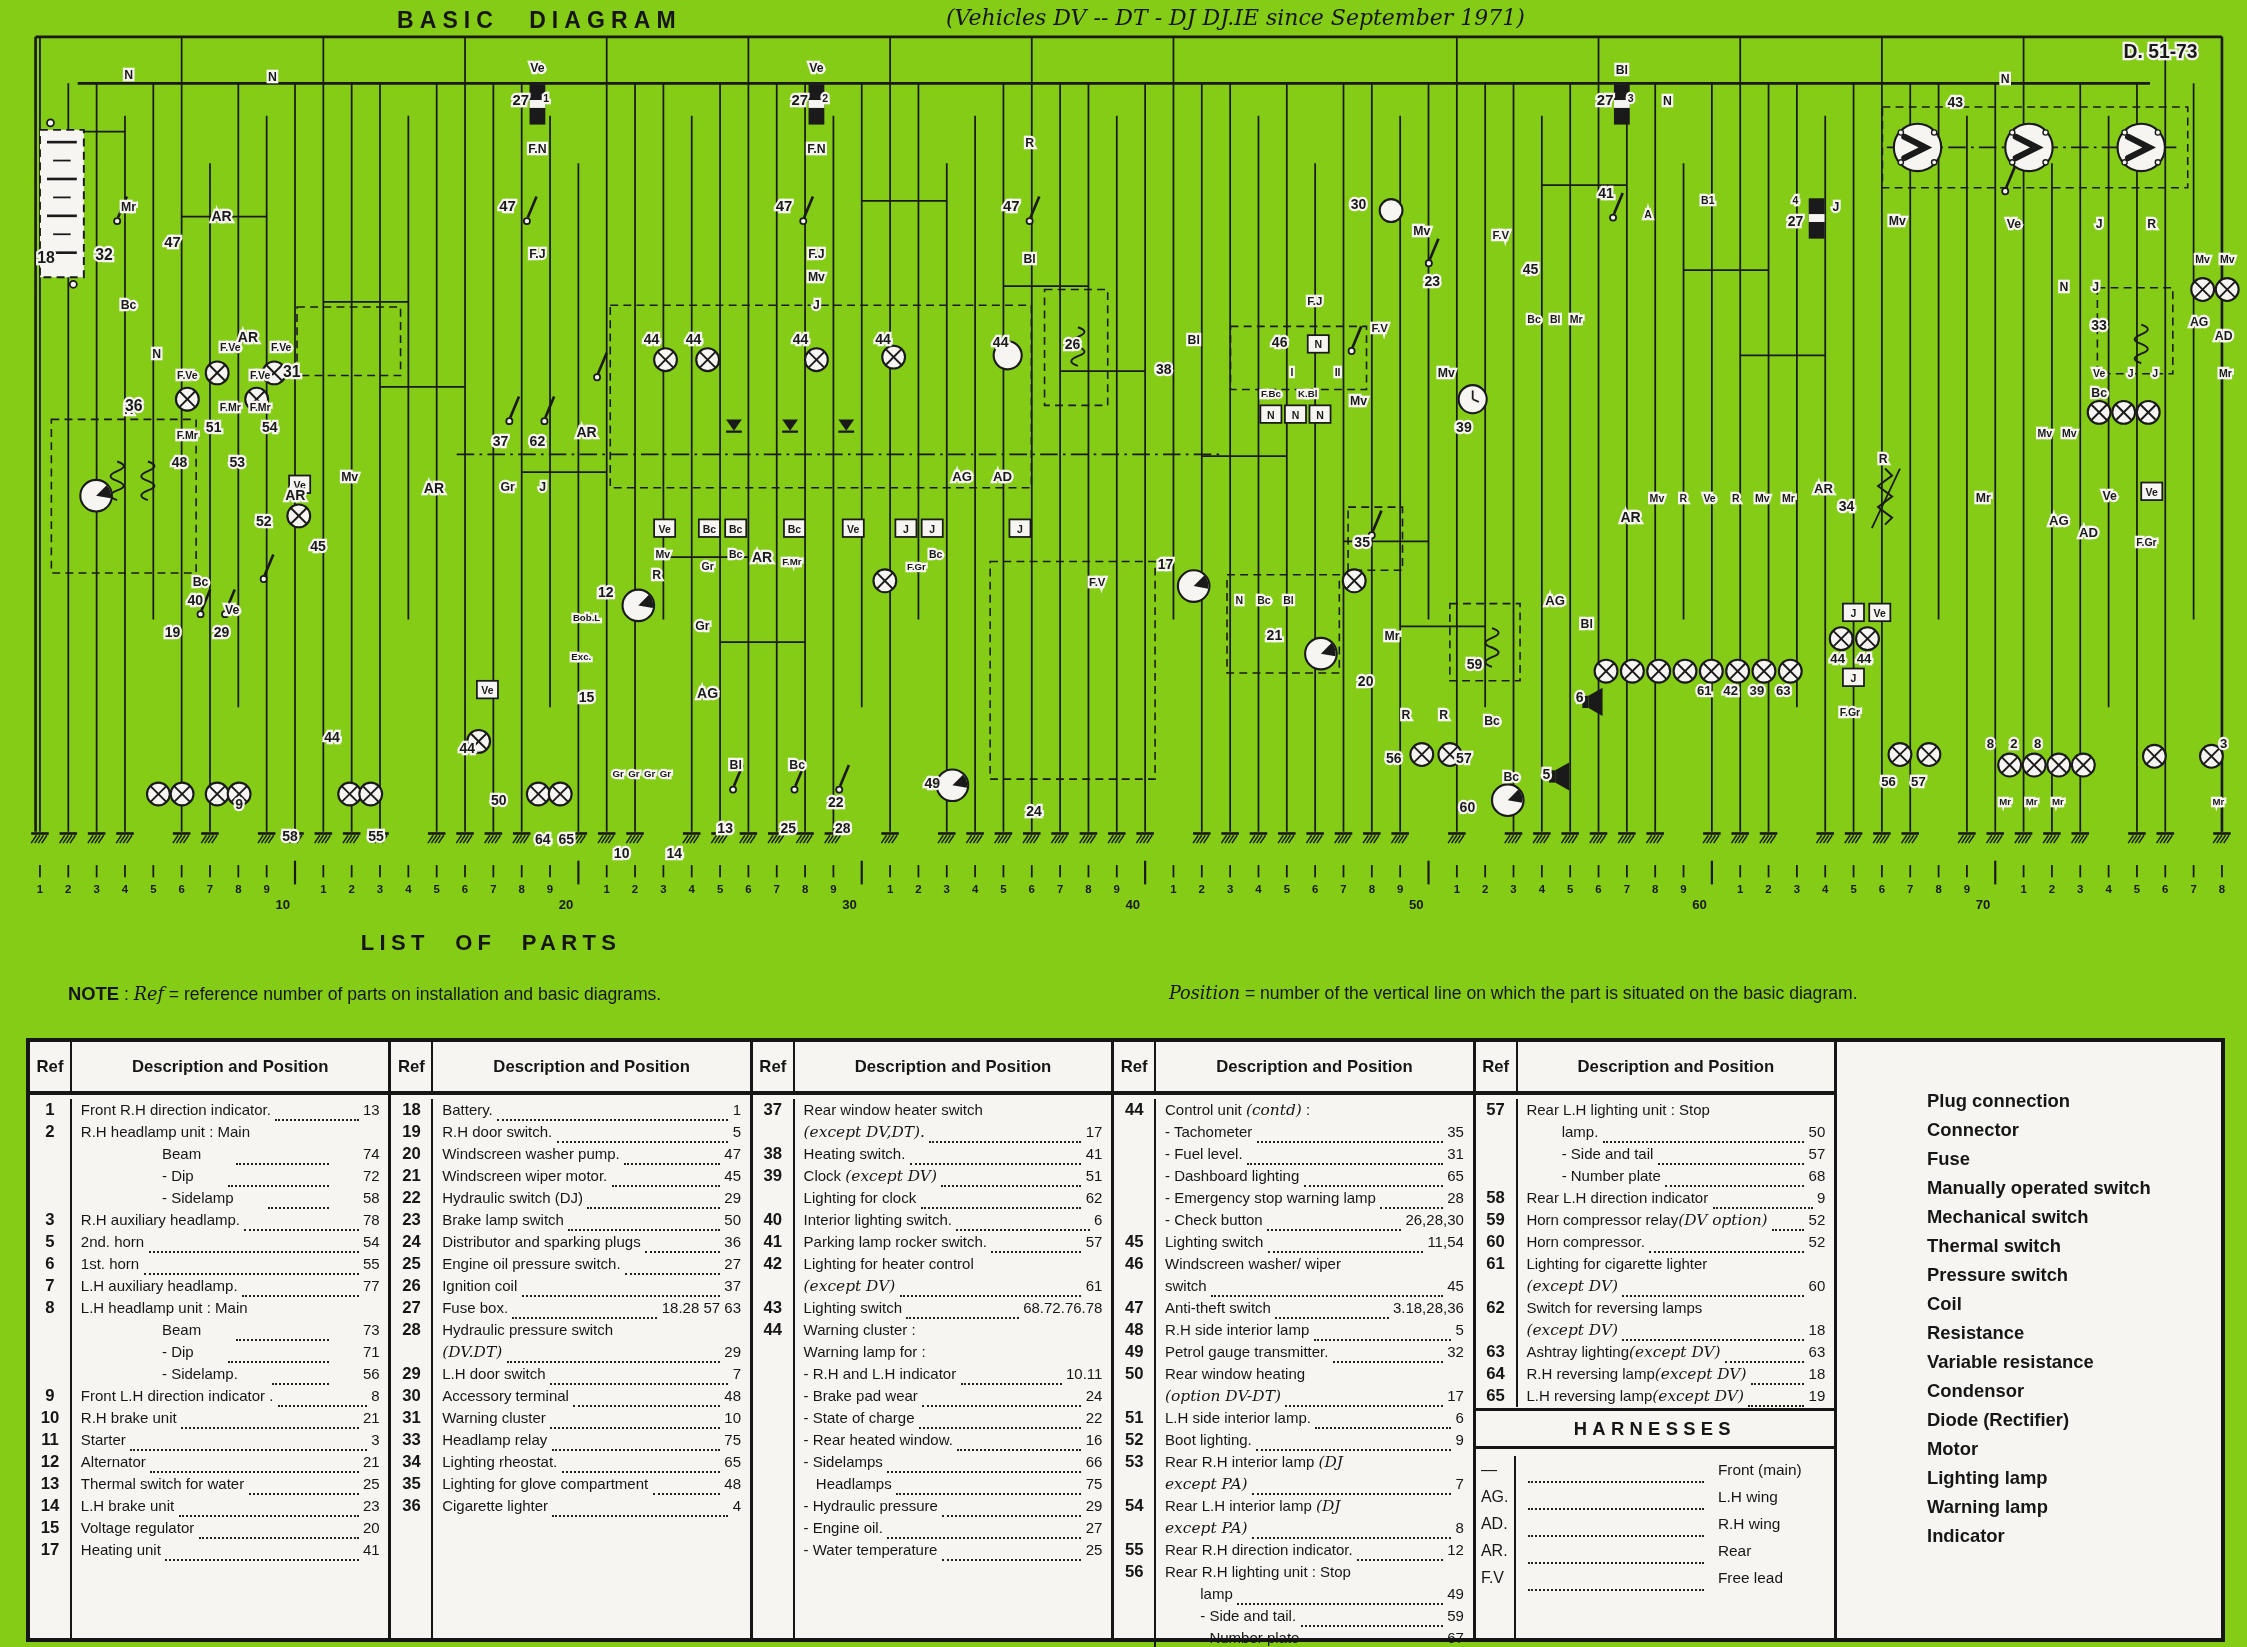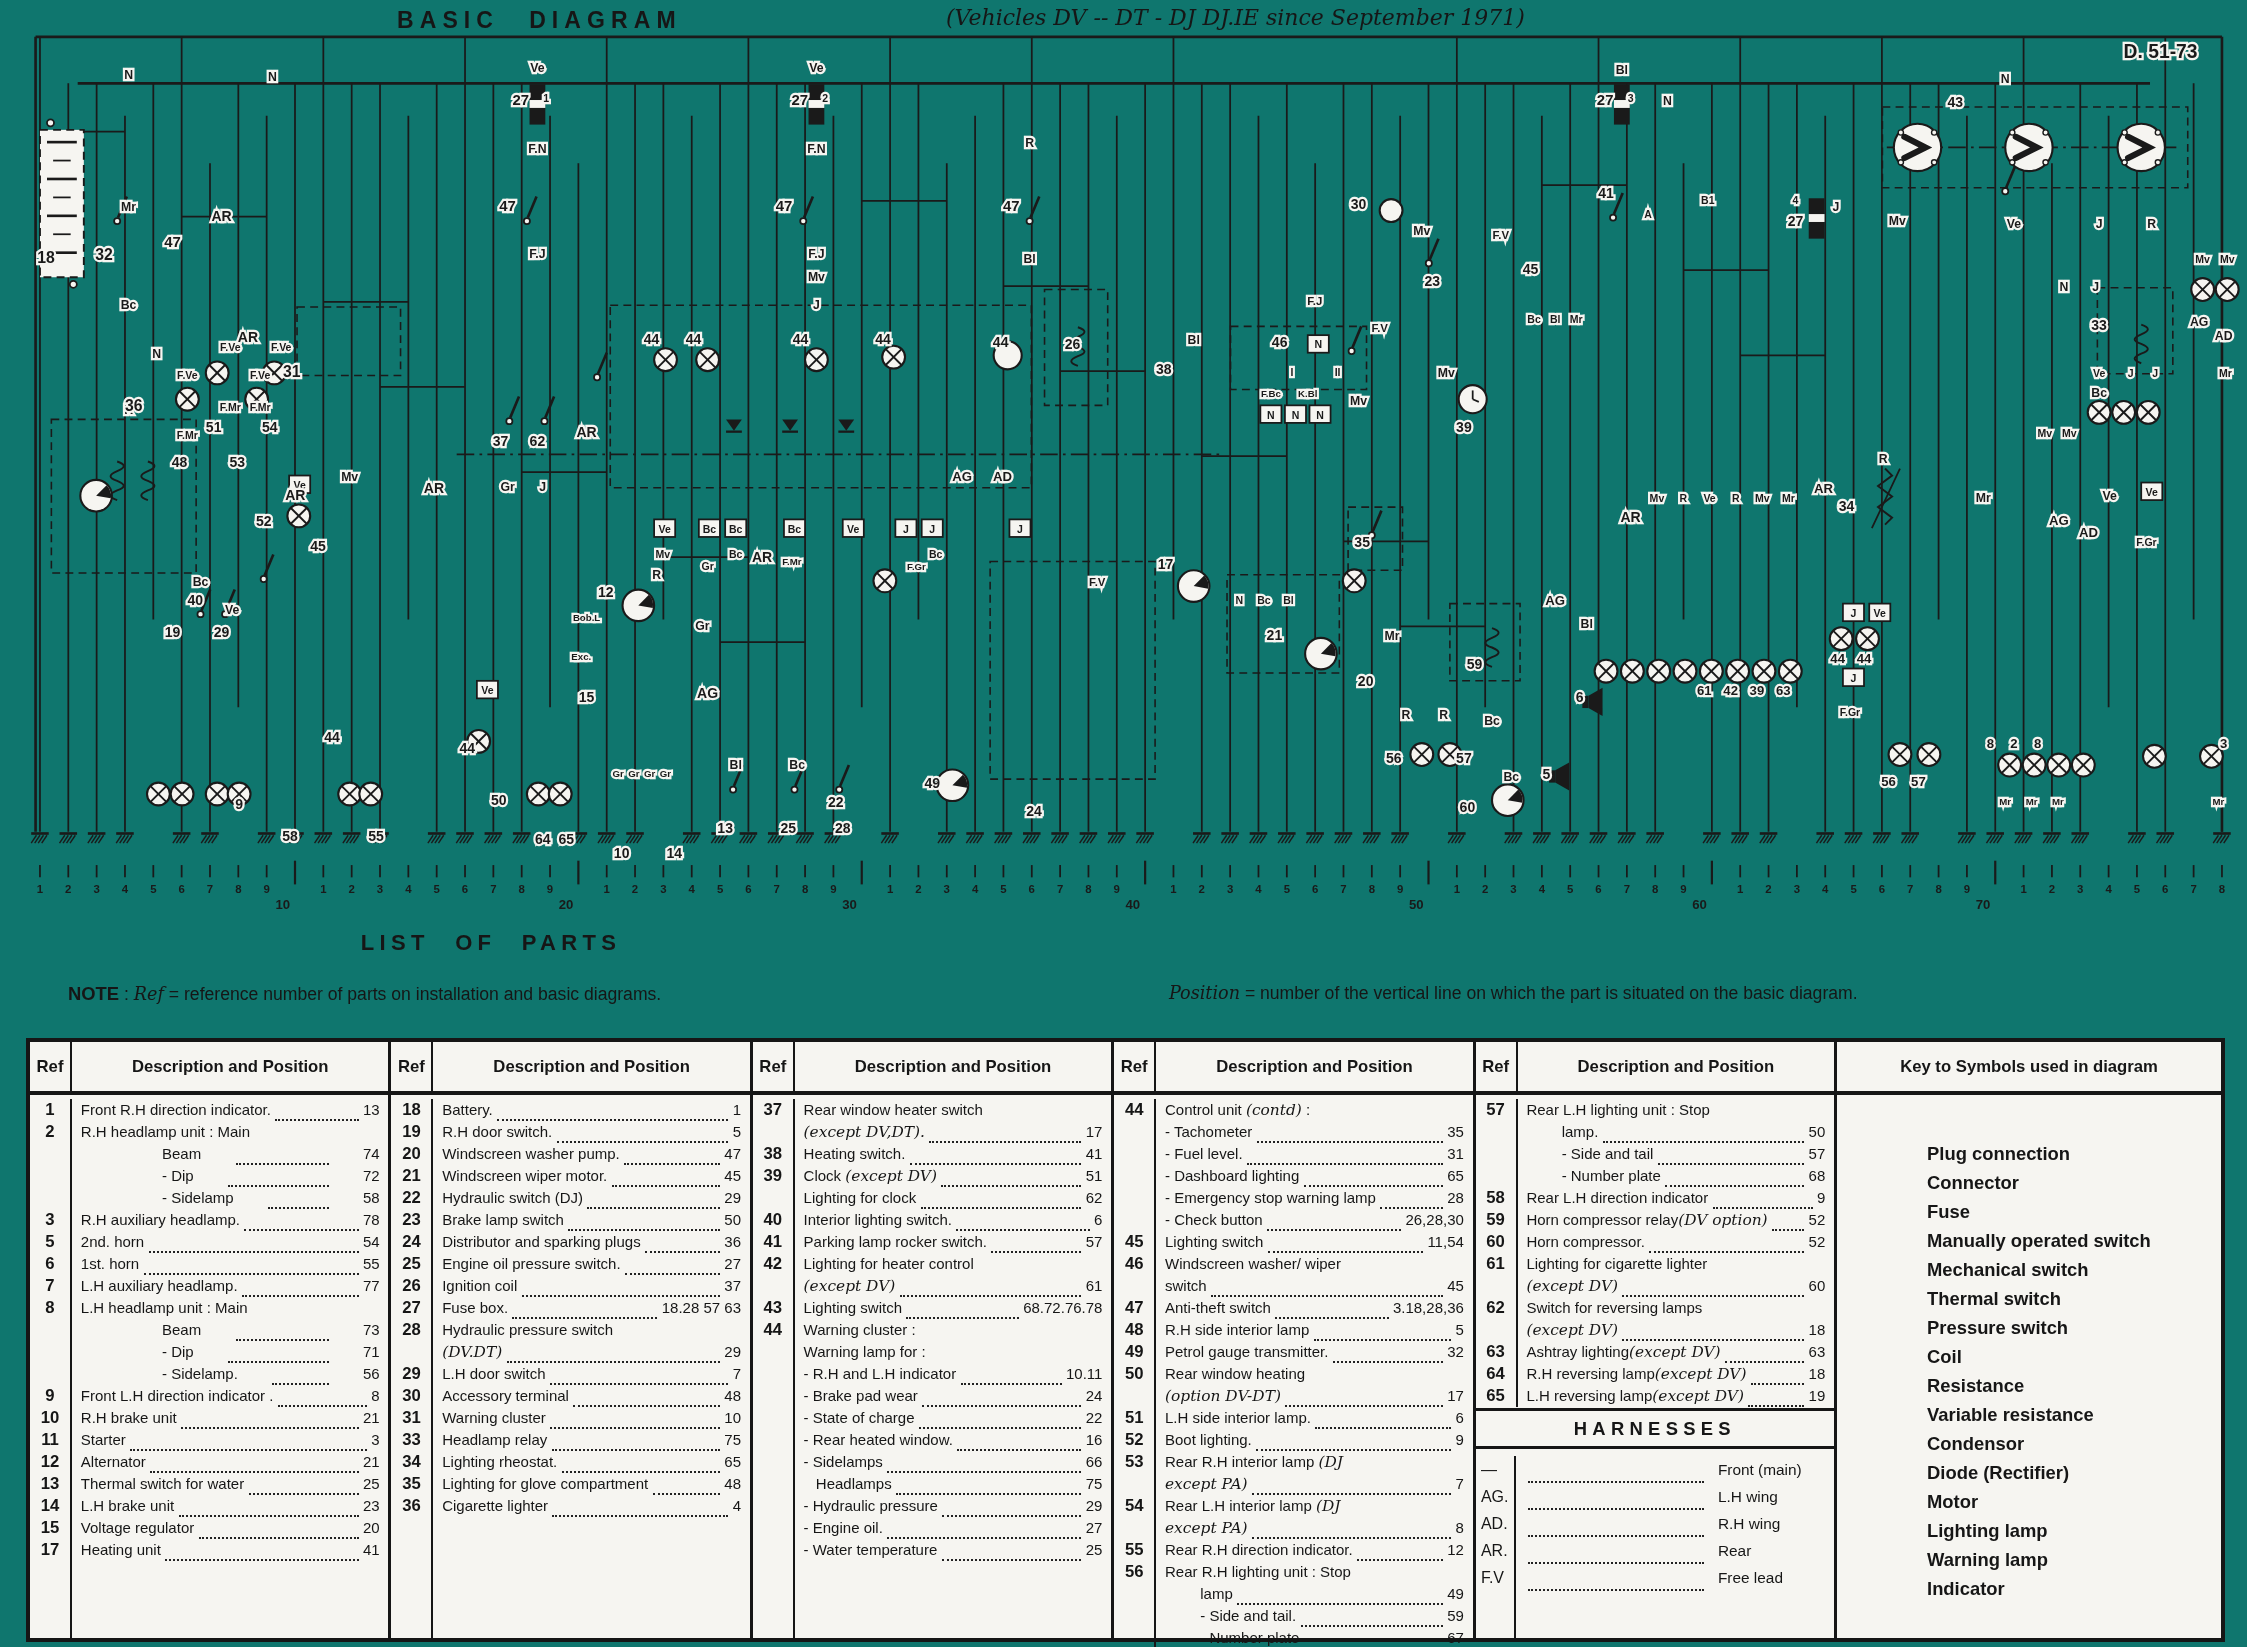--- a/index.html
+++ b/index.html
@@ -1,16 +1,16 @@
 <!DOCTYPE html>
 <html style="font-size:14px"><head>
 <meta charset="utf-8">
 <style>
   html,body{margin:0;padding:0;background:#e8e6e0;}
-  .page{position:relative;width:2247px;height:1648px;background:#0f766e;color:#161616;
+  .page{position:relative;width:2247px;height:1648px;background:#84cc16;color:#161616;
         font-family:"Liberation Sans",sans-serif;overflow:hidden;}
   .title{position:absolute;left:397px;top:7px;font-size:23px;font-weight:bold;
          letter-spacing:6.1px;word-spacing:17.6px;}
   .subtitle{position:absolute;left:946px;top:5.3px;font-size:22px;font-style:italic;
             font-family:"DejaVu Serif",serif;}
   #schem{position:absolute;left:0;top:0;}
   svg{font-family:"Liberation Sans",sans-serif;}
   .list-title{position:absolute;left:263px;top:930px;width:456px;text-align:center;
               font-size:22px;font-weight:bold;letter-spacing:5.3px;word-spacing:14px;}
   .note{position:absolute;top:983px;left:68px;font-size:17.6px;}
@@ -2001,23 +2001,20 @@
               <span>Free lead</span>
             </div>
           </div>
           <div class="hrow fill">
             <div class="hk"></div>
             <div class="hb"></div>
           </div>
         </div>
       </div>
       <div class="keycol">
-        <div class="key-head">
-          <div class="kh">Key to Symbols used in diagram</div>
-        </div>
         <div class="key-body">
           <div class="">Plug connection</div>
           <div class="">Connector</div>
           <div class="">Fuse</div>
           <div class="">Manually operated switch</div>
           <div class="">Mechanical switch</div>
           <div class="">Thermal switch</div>
           <div class="">Pressure switch</div>
           <div class="">Coil</div>
           <div class="">Resistance</div>

